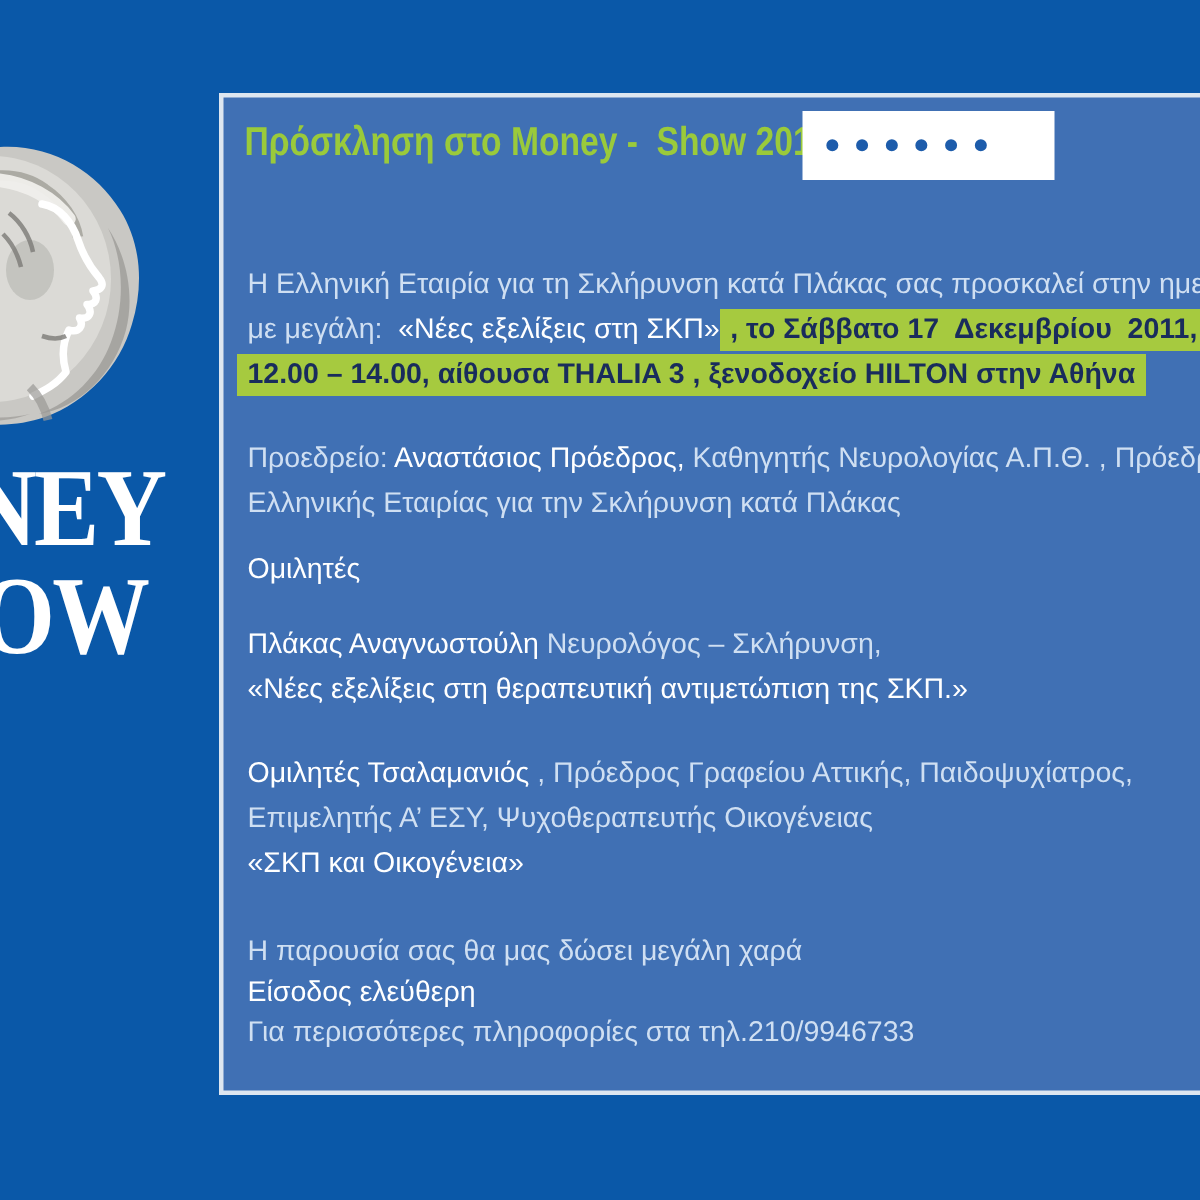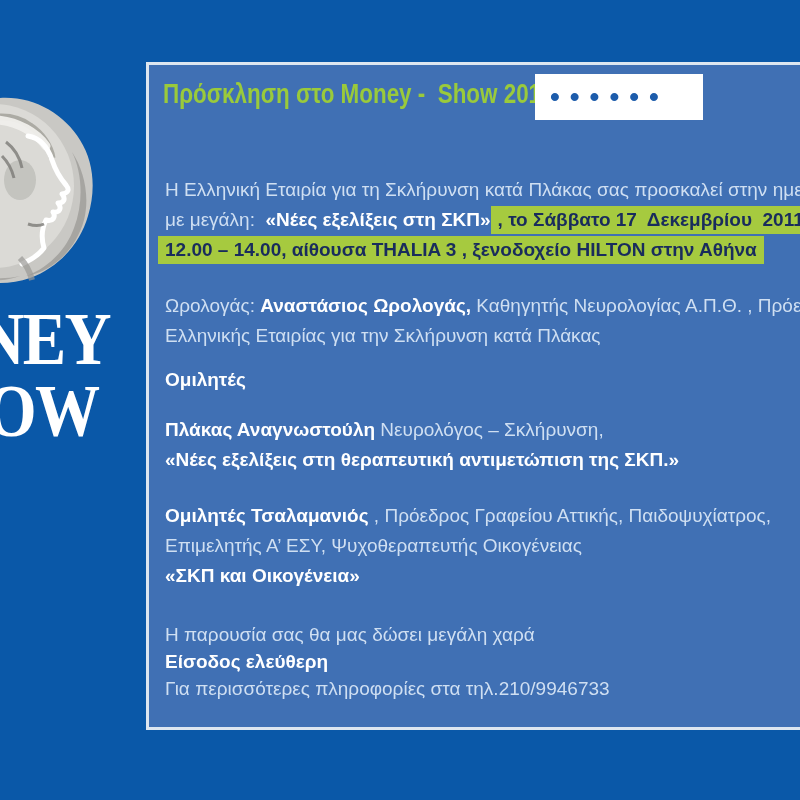--- a/index.html
+++ b/index.html
@@ -36,21 +36,21 @@
     position:absolute;left:386px;top:9px;width:168px;height:46px;
     background:#ffffff;display:flex;align-items:center;
   }
   .dots{
     color:var(--dot-blue,#1d5cab);font-size:28px;letter-spacing:10px;
     padding-left:15px;line-height:1;font-weight:bold;
   }
 
   .content{margin-left:16px}
   .line{white-space:pre;height:30px;line-height:30px;font-size:19px;color:var(--body-text,#cfdff2)}
-  .b{font-weight:bold;color:var(--bold-text,#ffffff)}
+  .b{font-weight:normal;color:var(--bold-text,#ffffff)}
   .hl{
     background:var(--highlight-green,#a6ca3f);
     color:var(--highlight-text,#192c5c);
     font-weight:bold;padding:3px 7px 4px 7px;
   }
   .hl-block{margin-left:-7px}
 
   .intro{margin-top:54px}
   .chair{margin-top:26px}
   .speakers-heading{margin-top:14px}
@@ -88,21 +88,21 @@
 
   <div class="content">
 
     <div class="intro">
       <div class="line">Η Ελληνική Εταιρία για τη Σκλήρυνση κατά Πλάκας σας προσκαλεί στην ημερίδα</div>
       <div class="line"><span>με μεγάλη:  </span><span class="b">«Νέες εξελίξεις στη ΣΚΠ»</span><span class="hl">, το Σάββατο 17  Δεκεμβρίου  2011, ώρα</span></div>
       <div class="line"><span class="hl hl-block">12.00 – 14.00, αίθουσα THALIA 3 , ξενοδοχείο HILTON στην Αθήνα</span></div>
     </div>
 
     <div class="chair">
-      <div class="line"><span>Ωρολογάς: </span><span class="b">Αναστάσιος Ωρολογάς,</span><span> Καθηγητής Νευρολογίας Α.Π.Θ. , Πρόεδρος</span></div>
+      <div class="line"><span>Προεδρείο: </span><span class="b">Αναστάσιος Πρόεδρος,</span><span> Καθηγητής Νευρολογίας Α.Π.Θ. , Πρόεδρος</span></div>
       <div class="line">Ελληνικής Εταιρίας για την Σκλήρυνση κατά Πλάκας</div>
     </div>
 
     <div class="speakers-heading">
       <div class="line b">Ομιλητές</div>
     </div>
 
     <div class="speaker1">
       <div class="line"><span class="b">Πλάκας Αναγνωστούλη</span><span> Νευρολόγος – Σκλήρυνση,</span></div>
       <div class="line b">«Νέες εξελίξεις στη θεραπευτική αντιμετώπιση της ΣΚΠ.»</div>

